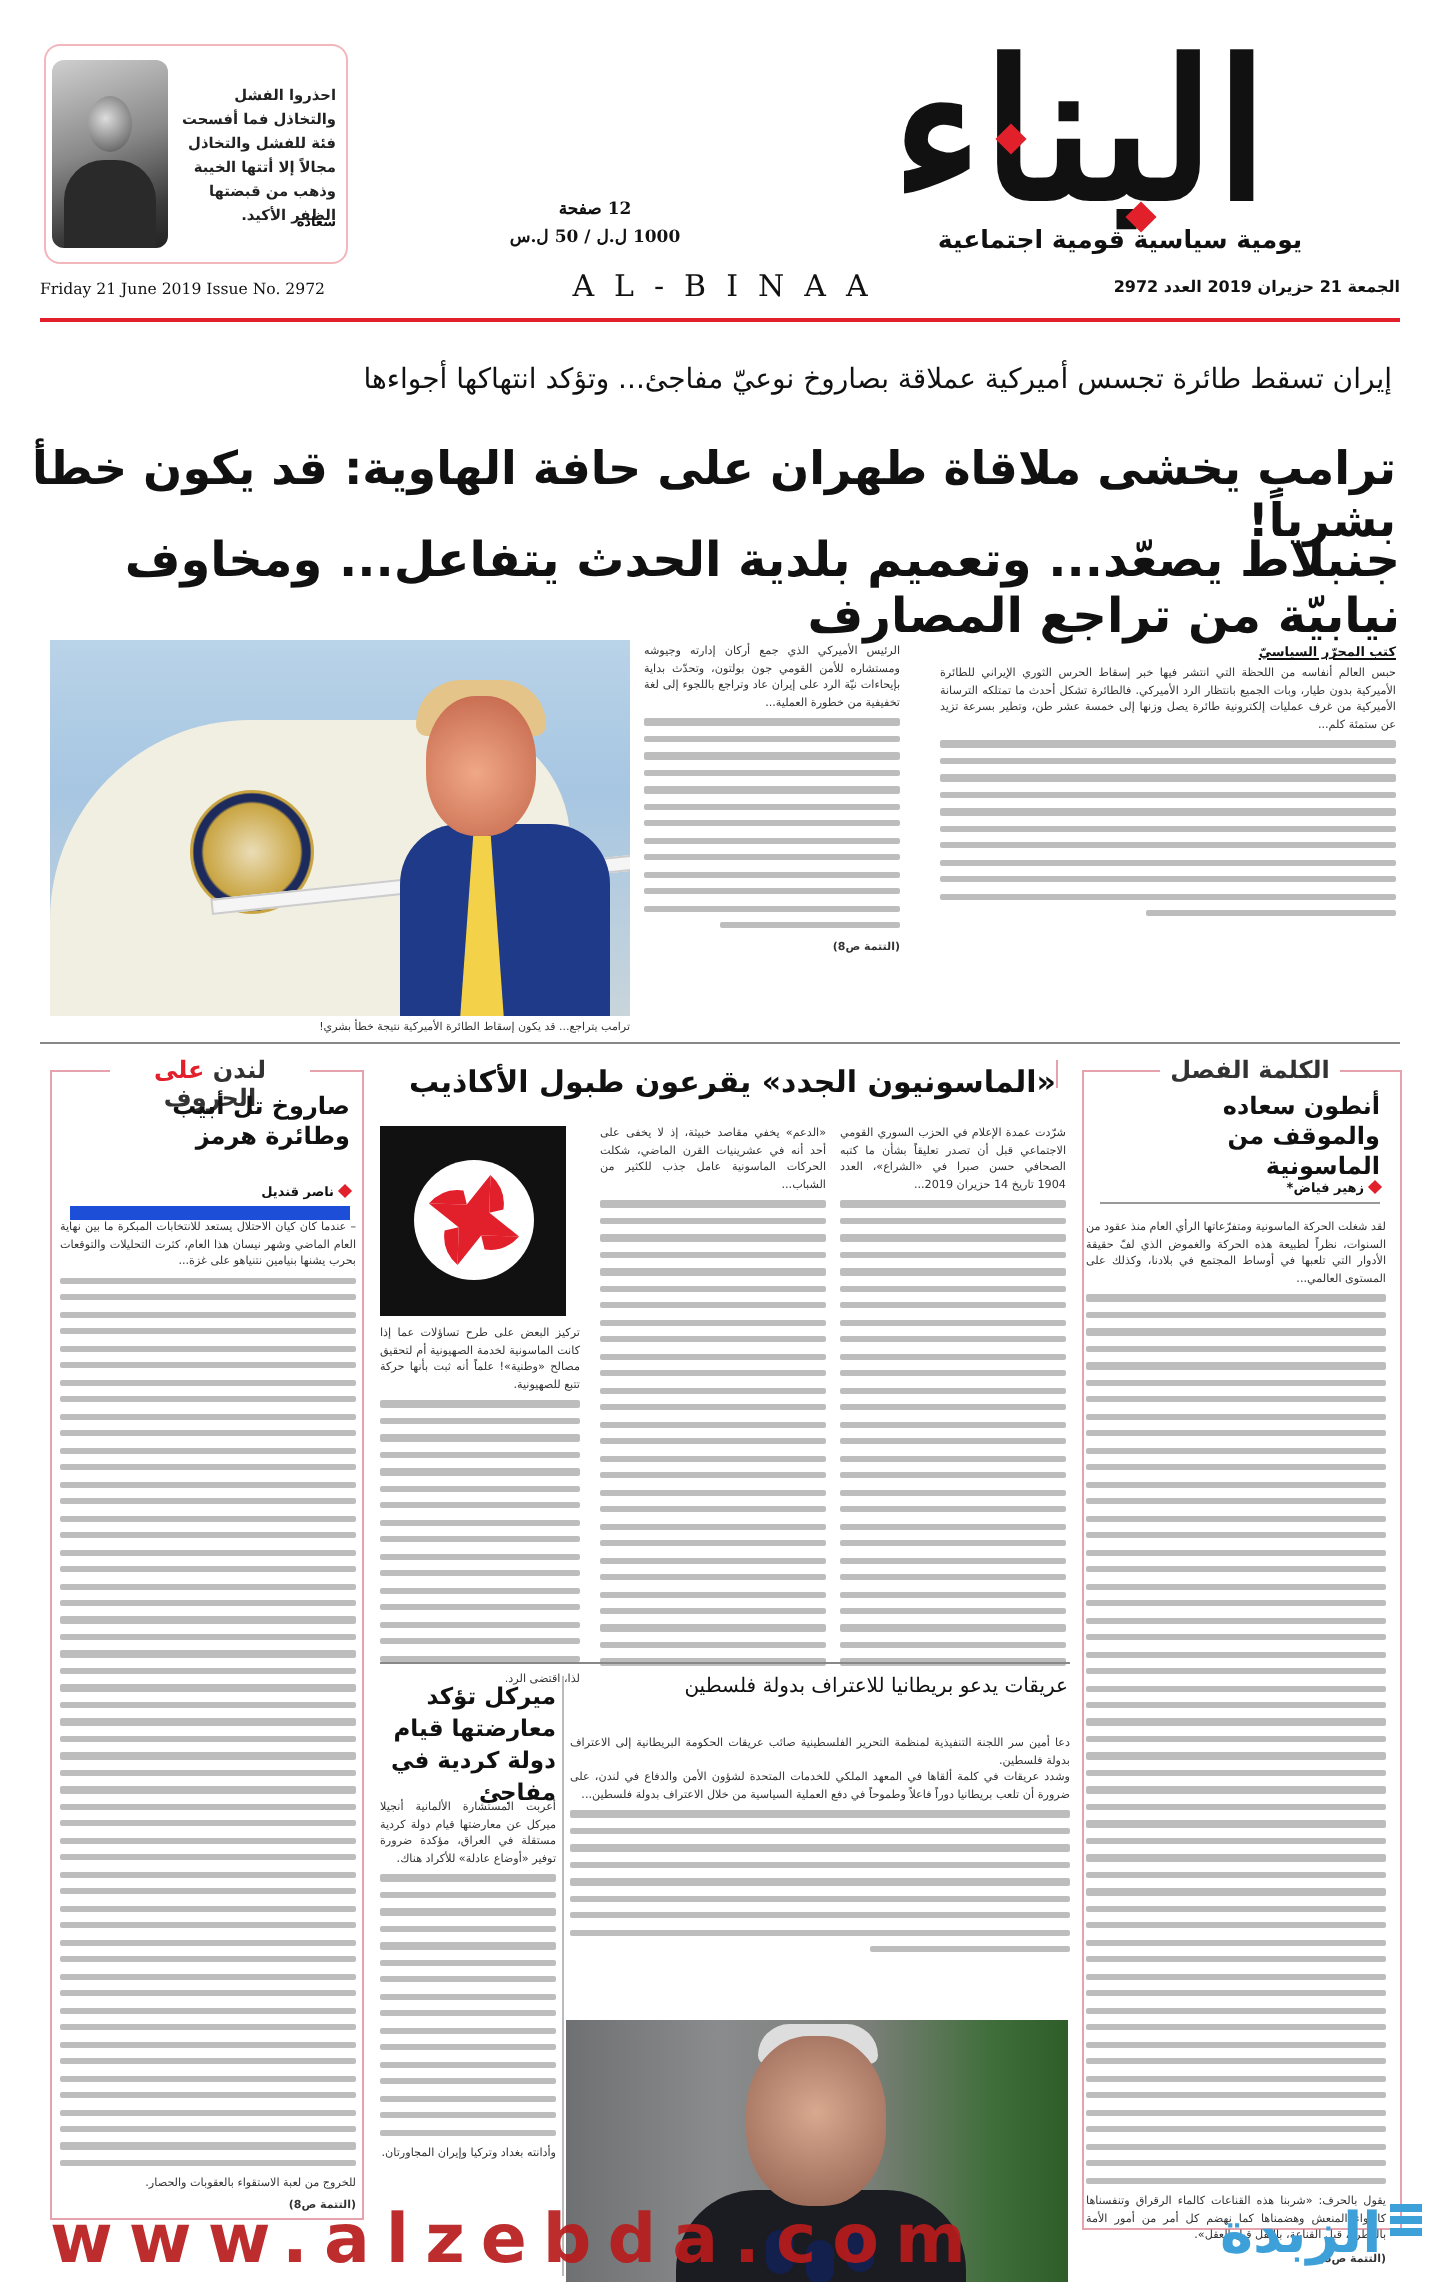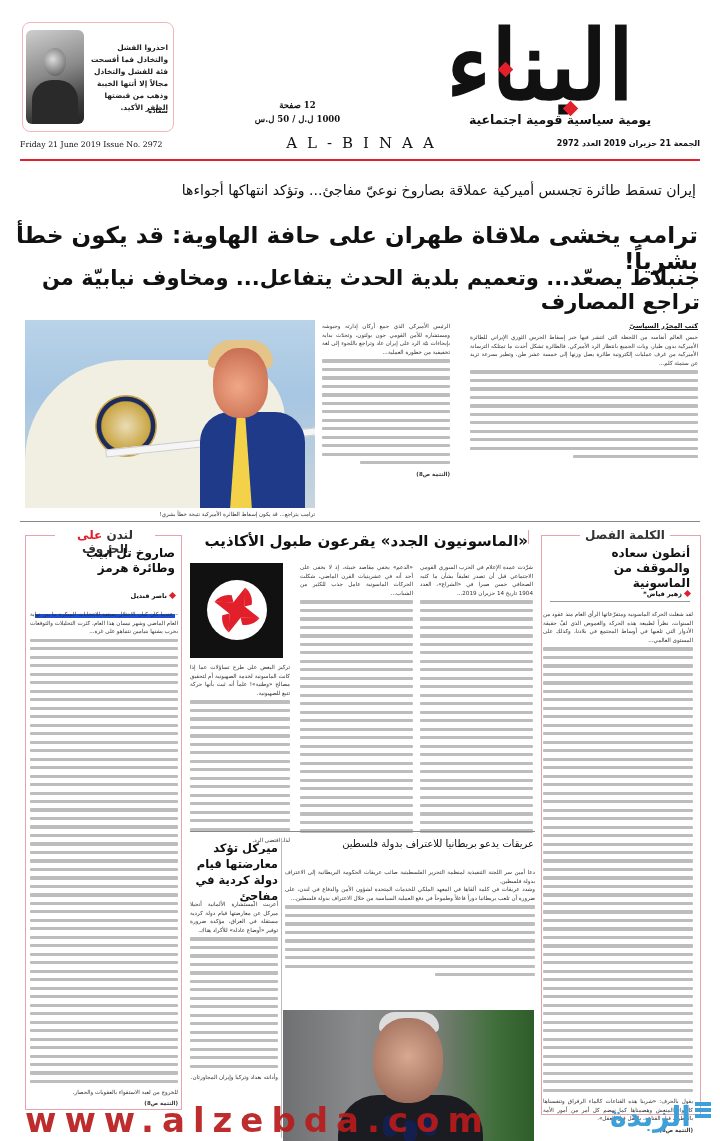--- a/index.html
+++ b/index.html
@@ -15,21 +15,21 @@
 .price{left:250px;top:98px;width:95px;font-size:8.5px;font-weight:bold;text-align:center;line-height:14px;font-family:"DejaVu Serif",serif}
 .logo{left:370px;top:18px;width:340px;height:96px;font-family:"DejaVu Serif",serif;font-size:96px;font-weight:bold;line-height:96px;text-align:center;letter-spacing:-2px}
 .logo-diamond{width:11px;height:11px;background:#e2202c;transform:rotate(45deg)}
 .tagline{left:440px;top:112px;width:240px;font-size:12.5px;font-weight:bold;text-align:center}
 .dateline-en{left:20px;top:140px;font-family:"DejaVu Serif",serif;font-size:7.8px;font-weight:normal}
 .dateline-mid{left:280px;top:134px;width:170px;text-align:center;font-family:"DejaVu Serif",serif;font-size:15px;letter-spacing:10px}
 .dateline-ar{right:20px;top:139px;font-size:8px;font-weight:bold}
 .mast-rule{left:20px;top:159px;width:680px;height:2px;background:#e2202c}
 .h-sub{right:24px;top:182px;width:680px;font-size:14px;font-weight:normal}
 .h-main{right:22px;top:222px;width:690px;font-size:23px;font-weight:900;letter-spacing:-.3px}
-.h-main2{right:20px;top:266px;width:690px;font-size:21px;font-weight:900;letter-spacing:-.3px}
+.h-main2{right:20px;top:266px;width:690px;font-size:24px;font-weight:900;letter-spacing:-.3px}
 .col{font-size:5.6px;line-height:8.6px;color:#333;text-align:justify}
 .lines{position:relative}
 .lines span{display:block;height:3.2px;background:#bdbdbd;margin-bottom:5.3px;border-radius:1px}
 .byline{font-size:6.5px;font-weight:bold}
 .main-photo{left:25px;top:320px;width:290px;height:188px;overflow:hidden;background:linear-gradient(180deg,#b9d3e8 0%,#a7c6e2 40%,#c8d5db 100%)}
 .plane{position:absolute;left:0;top:40px;width:260px;height:160px;background:#f1eee2;border-radius:100px 60px 0 0}
 .seal{position:absolute;left:70px;top:75px;width:62px;height:62px;border-radius:50%;background:radial-gradient(circle,#eadcb6 0%,#c9a542 55%,#1d2b5c 58%,#1d2b5c 66%,#c9a542 68%)}
 .suit{position:absolute;left:175px;top:92px;width:105px;height:110px;background:#1e3a88;border-radius:30px 30px 0 0}
 .tie{position:absolute;left:205px;top:98px;width:22px;height:92px;background:#f3d24a;clip-path:polygon(30% 0,70% 0,100% 100%,0 100%)}
 .face{position:absolute;left:188px;top:28px;width:55px;height:70px;border-radius:45%;background:radial-gradient(circle at 45% 55%,#f0a885,#c96e52 80%)}
@@ -354,21 +354,21 @@
   <div>وأدانته بغداد وتركيا وإيران المجاورتان.</div>
 </div>
 
 <div class="abs box-pink" style="left:25px;top:535px;width:157px;height:575px"></div>
 <div class="abs sect-title rtl" style="left:55px;top:528px;width:100px;background:#fff;color:#333">
   <span>لندن</span>
   <span class="red">على</span>
   <span>الحروف</span>
 </div>
 <div class="abs col-title rtl" style="right:545px;top:546px;width:120px">صاروخ تل أبيب وطائرة هرمز</div>
-<div class="abs byline rtl" style="right:545px;top:592px;width:140px;border-bottom:4px solid #1d4ed8;padding-bottom:14px">
+<div class="abs byline rtl" style="right:545px;top:592px;width:140px;border-bottom:7px solid #1d4ed8;padding-bottom:3px">
   <span class="red-dot"></span><span>ناصر قنديل</span>
 </div>
 <div class="abs col rtl" style="left:30px;top:610px;width:148px">
   <div>– عندما كان كيان الاحتلال يستعد للانتخابات المبكرة ما بين نهاية العام الماضي وشهر نيسان هذا العام، كثرت التحليلات والتوقعات بحرب يشنها بنيامين نتنياهو على غزة...</div>
   <div class="lines" style="margin-top:3px">
     <span></span>
       <span></span>
       <span></span>
       <span></span>
       <span></span>

